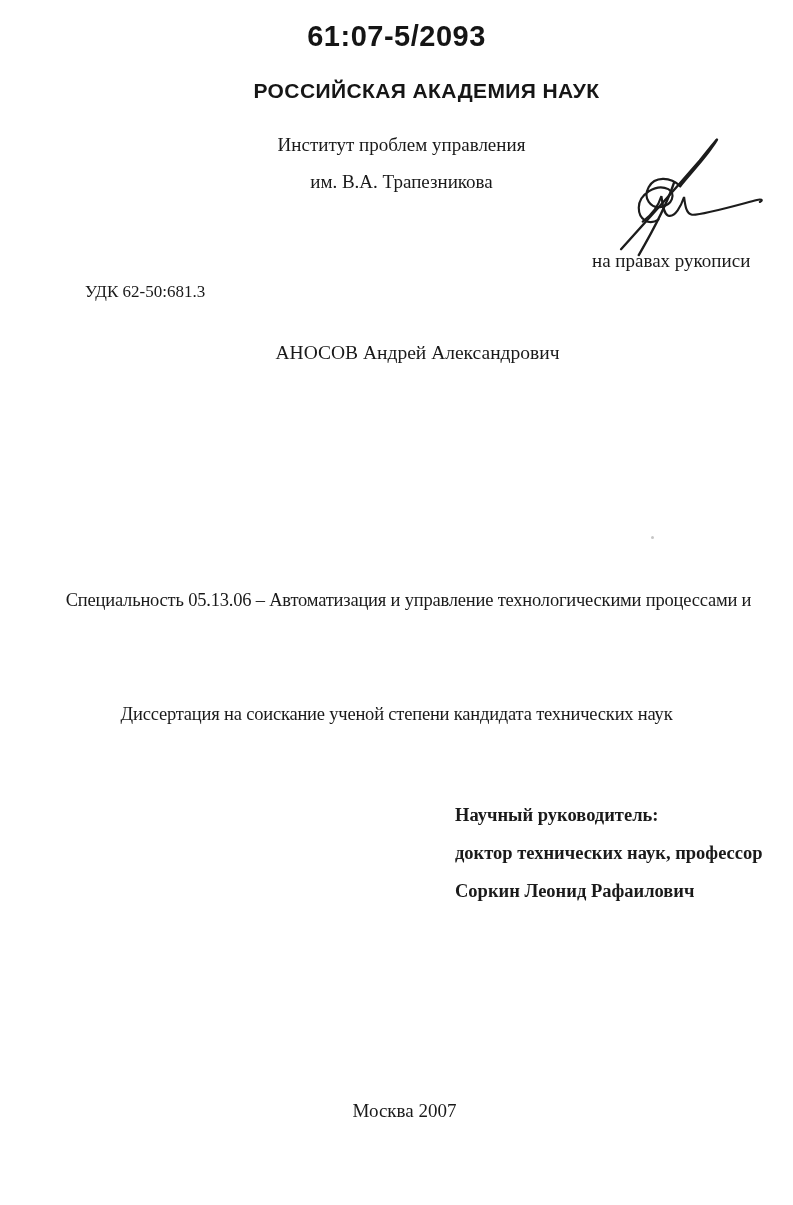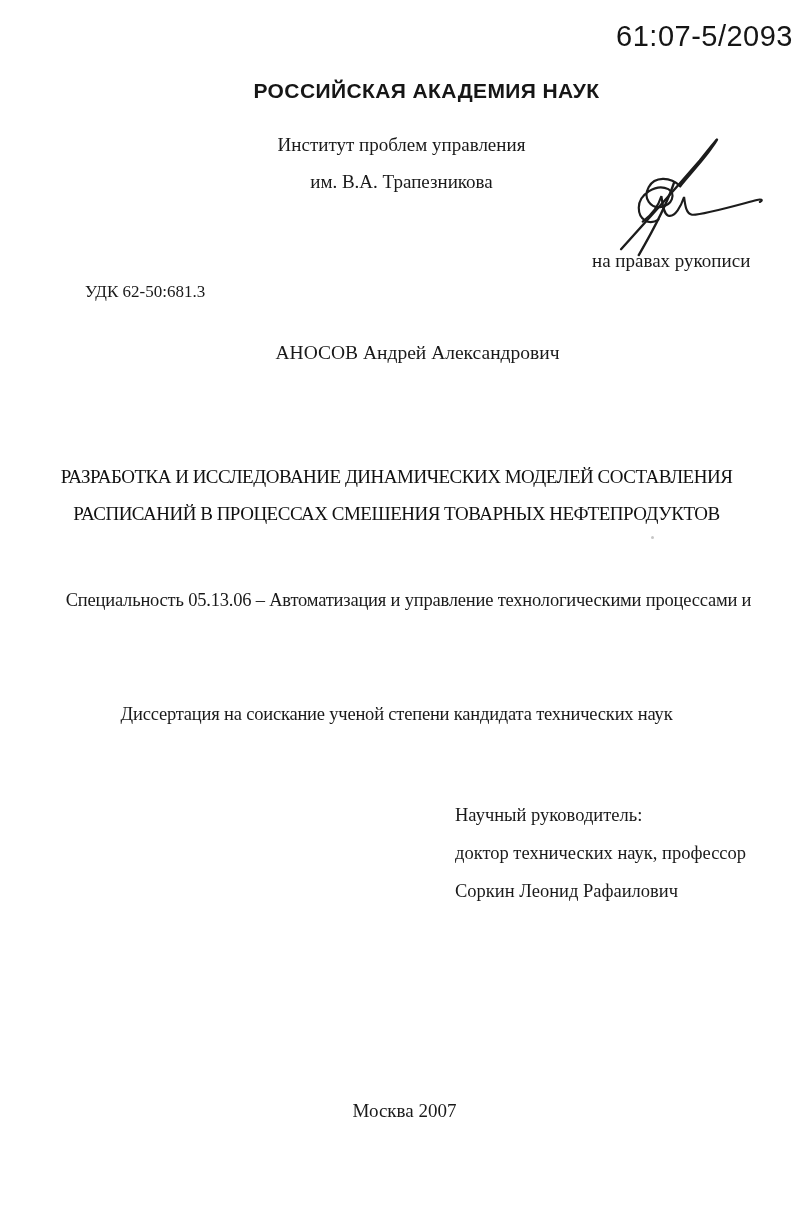--- a/index.html
+++ b/index.html
@@ -21,24 +21,23 @@
     left: 0;
     right: 0;
     text-align: center;
     white-space: nowrap;
   }
   .sans { font-family: "Liberation Sans", sans-serif; }
 
   .catalog-number {
     top: 20px;
     font-size: 29px;
-    font-weight: 400;
+    font-weight: 700;
     letter-spacing: 0.5px;
     color: #151515;
-    text-align: right;
   }
   .academy {
     top: 79px;
     font-size: 21px;
     font-weight: 700;
     letter-spacing: 0.4px;
     transform: translateX(30px);
     color: #161616;
   }
   .institute {
@@ -97,20 +96,21 @@
     font-size: 18.5px;
     letter-spacing: -0.2px;
     font-family: Liberation Serif, serif;
   }
   .supervisor {
     left: 455px;
     top: 796px;
     font-size: 18.5px;
     line-height: 38px;
     white-space: nowrap;
+    font-weight: bold;
   }
   .city-year {
     top: 1100px;
     font-size: 19px;
     transform: translateX(8px);
   }
   .sig-svg { display: block; width: 100%; height: 100%; }
 </style>
 </head>
 <body>
@@ -134,24 +134,20 @@
       <path d="M54 90 C62 84, 70 74, 73 64 C74 72, 75 82, 80 84 C87 86, 93 74, 96 65 C97 73, 98 82, 104 83 C112 84, 140 76, 170 68 C174 67, 177 68, 173 70" stroke="#1c1c1c" stroke-width="2.2" stroke-linecap="round"></path>
     </svg>
   </div>
 
   <div class="abs manuscript-note">на правах рукописи</div>
 
   <div class="abs udk">УДК 62-50:681.3</div>
 
   <div class="abs centered author">АНОСОВ Андрей Александрович</div>
 
-  <div class="abs centered diss-title">
-    <div>РАЗРАБОТКА И ИССЛЕДОВАНИЕ ДИНАМИЧЕСКИХ МОДЕЛЕЙ СОСТАВЛЕНИЯ</div>
-    <div>РАСПИСАНИЙ В ПРОЦЕССАХ СМЕШЕНИЯ ТОВАРНЫХ НЕФТЕПРОДУКТОВ</div>
-  </div>
 
   <div class="abs speck"></div>
 
   <div class="abs centered specialty">
     <div>Специальность 05.13.06 – Автоматизация и управление технологическими процессами и</div>
   </div>
 
   <div class="abs centered diss-statement">Диссертация на соискание ученой степени кандидата технических наук</div>
 
   <div class="abs supervisor">

